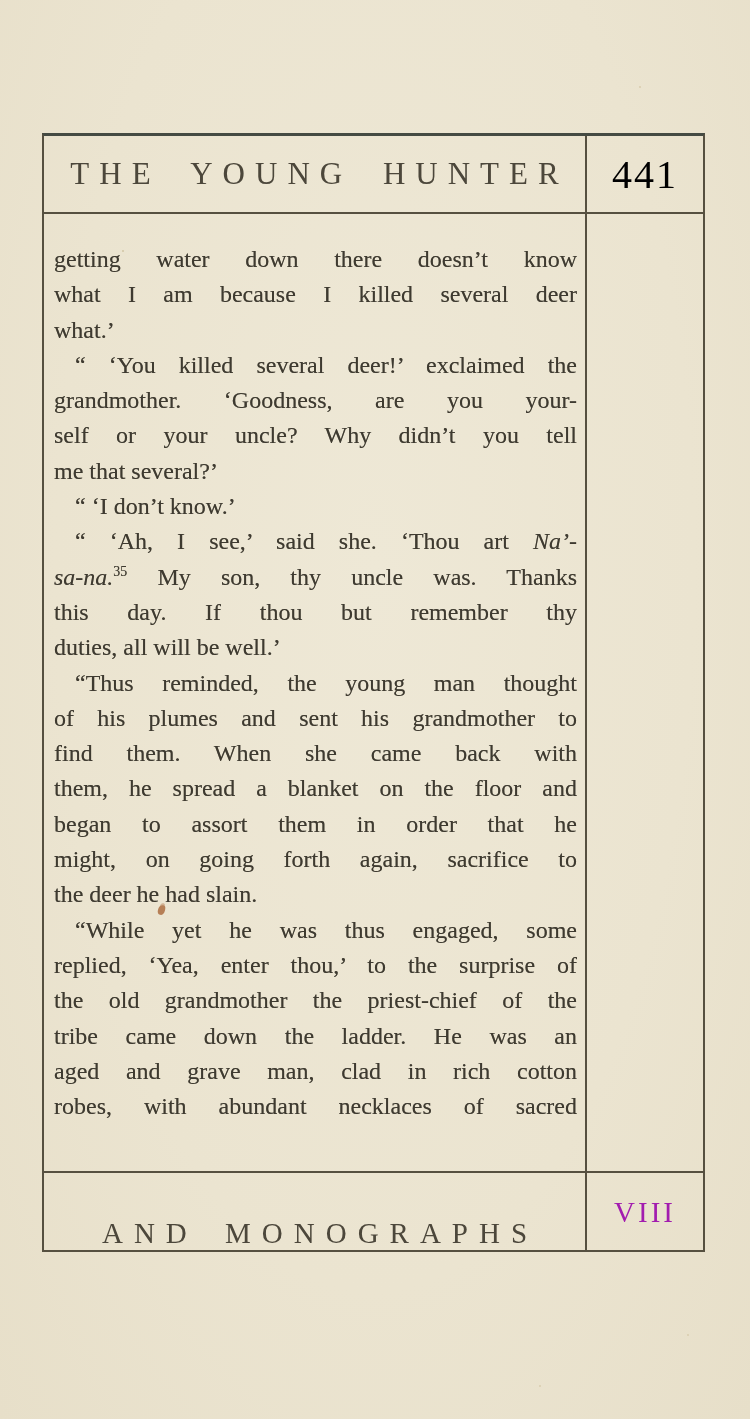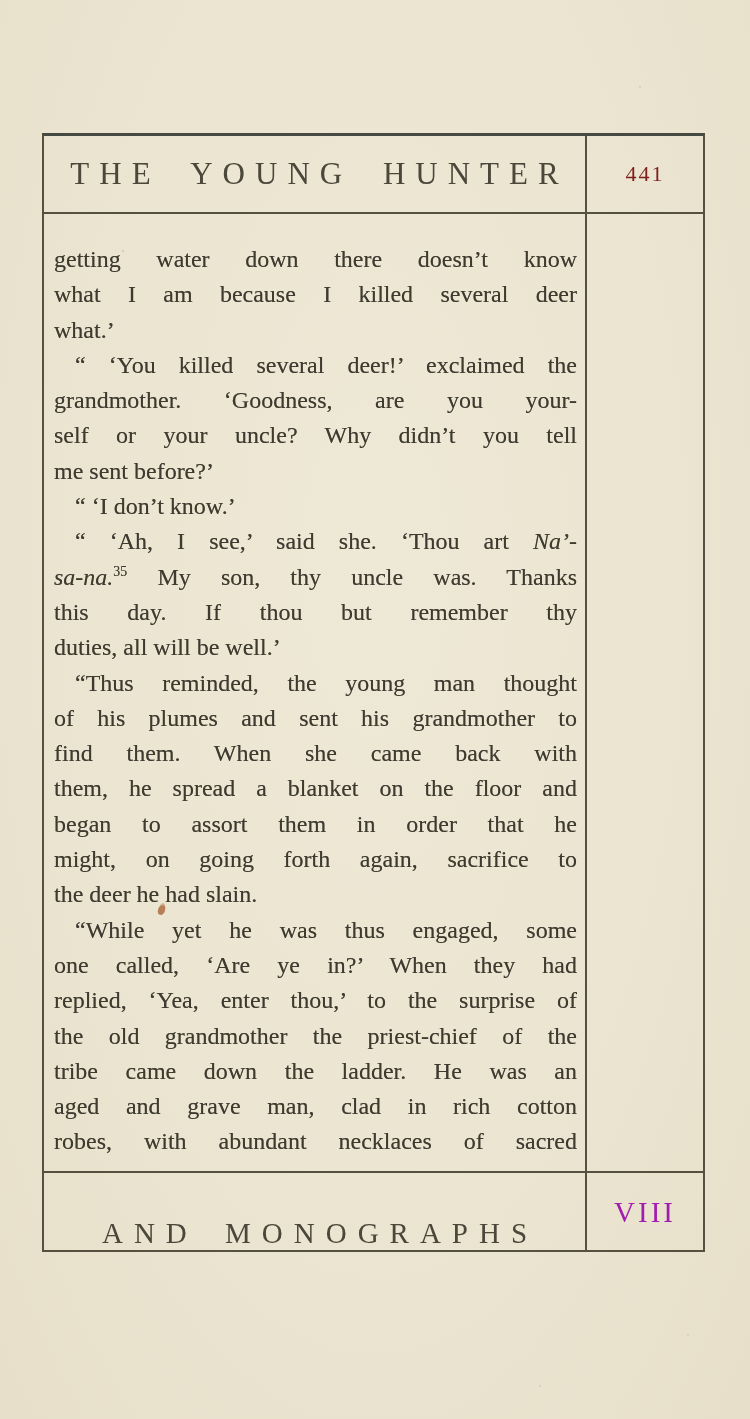--- a/index.html
+++ b/index.html
@@ -34,21 +34,21 @@
   .cell{position:absolute;display:flex;align-items:center;justify-content:center;border-radius:25px;}
   .cell.title-cell   {left:0;width:541px;top:0;height:76px;}
   .cell.pagenum-cell {left:543px;right:0;top:0;height:76px;}
   .cell.series-cell  {left:0;width:541px;top:1037px;height:78px;margin-top:21px;}
   .cell.volume-cell  {left:543px;right:0;top:1037px;height:78px;}
 
   .running-title{
     font-size:31px;letter-spacing:10px;word-spacing:13px;color:#4c473b;
     text-indent:10px;white-space:nowrap;
   }
-  .page-number{font-size:22px;letter-spacing:2px;color:#7f1d1d;}
+  .page-number{font-size:40px;letter-spacing:2px;color:#000000;}
   .series-title{
     font-size:29px;letter-spacing:11px;word-spacing:9px;color:#4c473b;
     text-indent:11px;white-space:nowrap;
   }
   .volume-number{font-size:29px;letter-spacing:3px;color:#a21caf;}
 
   .body-text{
     position:absolute;left:54px;top:242px;width:523px;
     font-size:24px;line-height:35.3px;
     text-align:justify;
@@ -97,35 +97,34 @@
   <div class="v-divider"></div>
 </div>
 
 <div class="body-text">
     <div class="line"><span>getting water down there doesn’t know</span></div>
     <div class="line"><span>what I am because I killed several deer</span></div>
     <div class="line end"><span>what.’</span></div>
     <div class="line ind"><span>“ ‘You killed several deer!’ exclaimed the</span></div>
     <div class="line"><span>grandmother. ‘Goodness, are you your-</span></div>
     <div class="line"><span>self or your uncle? Why didn’t you tell</span></div>
-    <div class="line end"><span>me sent before?’</span></div>
+    <div class="line end"><span>me that several?’</span></div>
     <div class="line ind end"><span>“ ‘I don’t know.’</span></div>
     <div class="line ind"><span>“ ‘Ah, I see,’ said she. ‘Thou art </span><span class="it">Na’-</span></div>
     <div class="line"><span class="it">sa-na.</span><sup>35</sup><span> My son, thy uncle was. Thanks</span></div>
     <div class="line"><span>this day. If thou but remember thy</span></div>
     <div class="line end"><span>duties, all will be well.’</span></div>
     <div class="line ind"><span>“Thus reminded, the young man thought</span></div>
     <div class="line"><span>of his plumes and sent his grandmother to</span></div>
     <div class="line"><span>find them. When she came back with</span></div>
     <div class="line"><span>them, he spread a blanket on the floor and</span></div>
     <div class="line"><span>began to assort them in order that he</span></div>
     <div class="line"><span>might, on going forth again, sacrifice to</span></div>
     <div class="line end"><span>the deer he had slain.</span></div>
     <div class="line ind"><span>“While yet he was thus engaged, some</span></div>
-    <div class="line"><span>one called, ‘Are ye in?’ When they had</span></div>
     <div class="line"><span>replied, ‘Yea, enter thou,’ to the surprise of</span></div>
     <div class="line"><span>the old grandmother the priest-chief of the</span></div>
     <div class="line"><span>tribe came down the ladder. He was an</span></div>
     <div class="line"><span>aged and grave man, clad in rich cotton</span></div>
     <div class="line"><span>robes, with abundant necklaces of sacred</span></div>
   </div>
 
 <div class="ink-speck"></div>
 
 </body></html>

